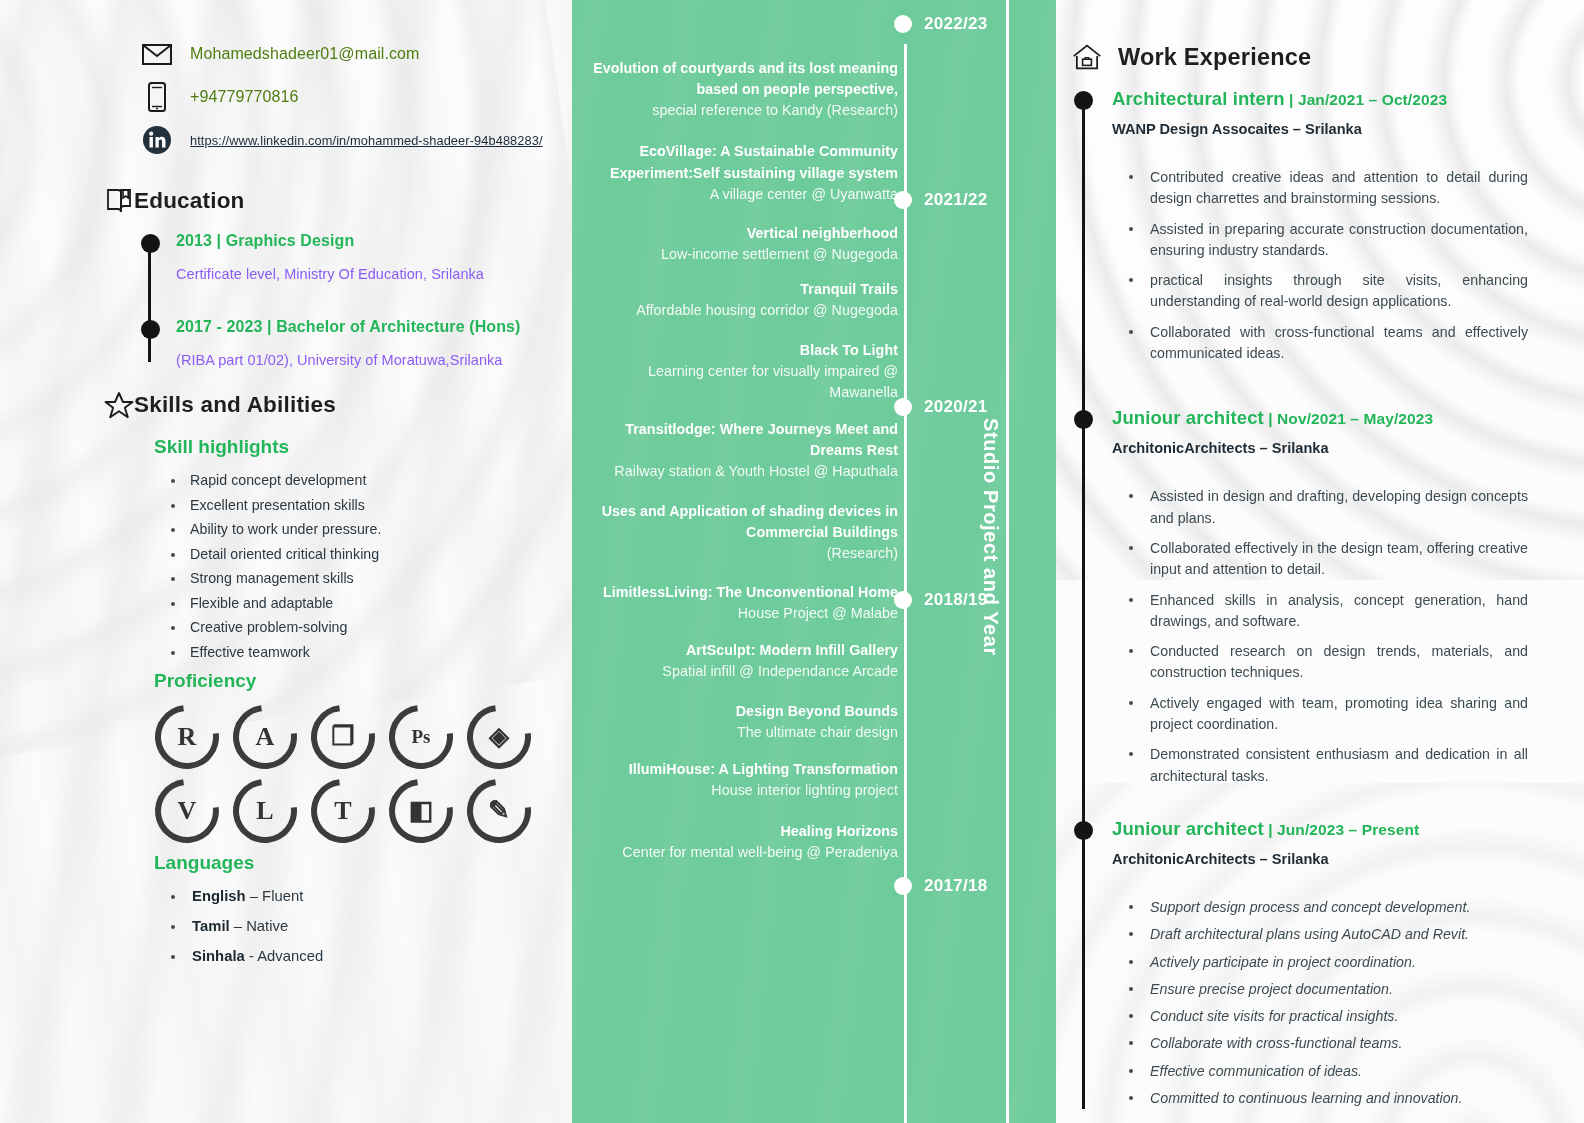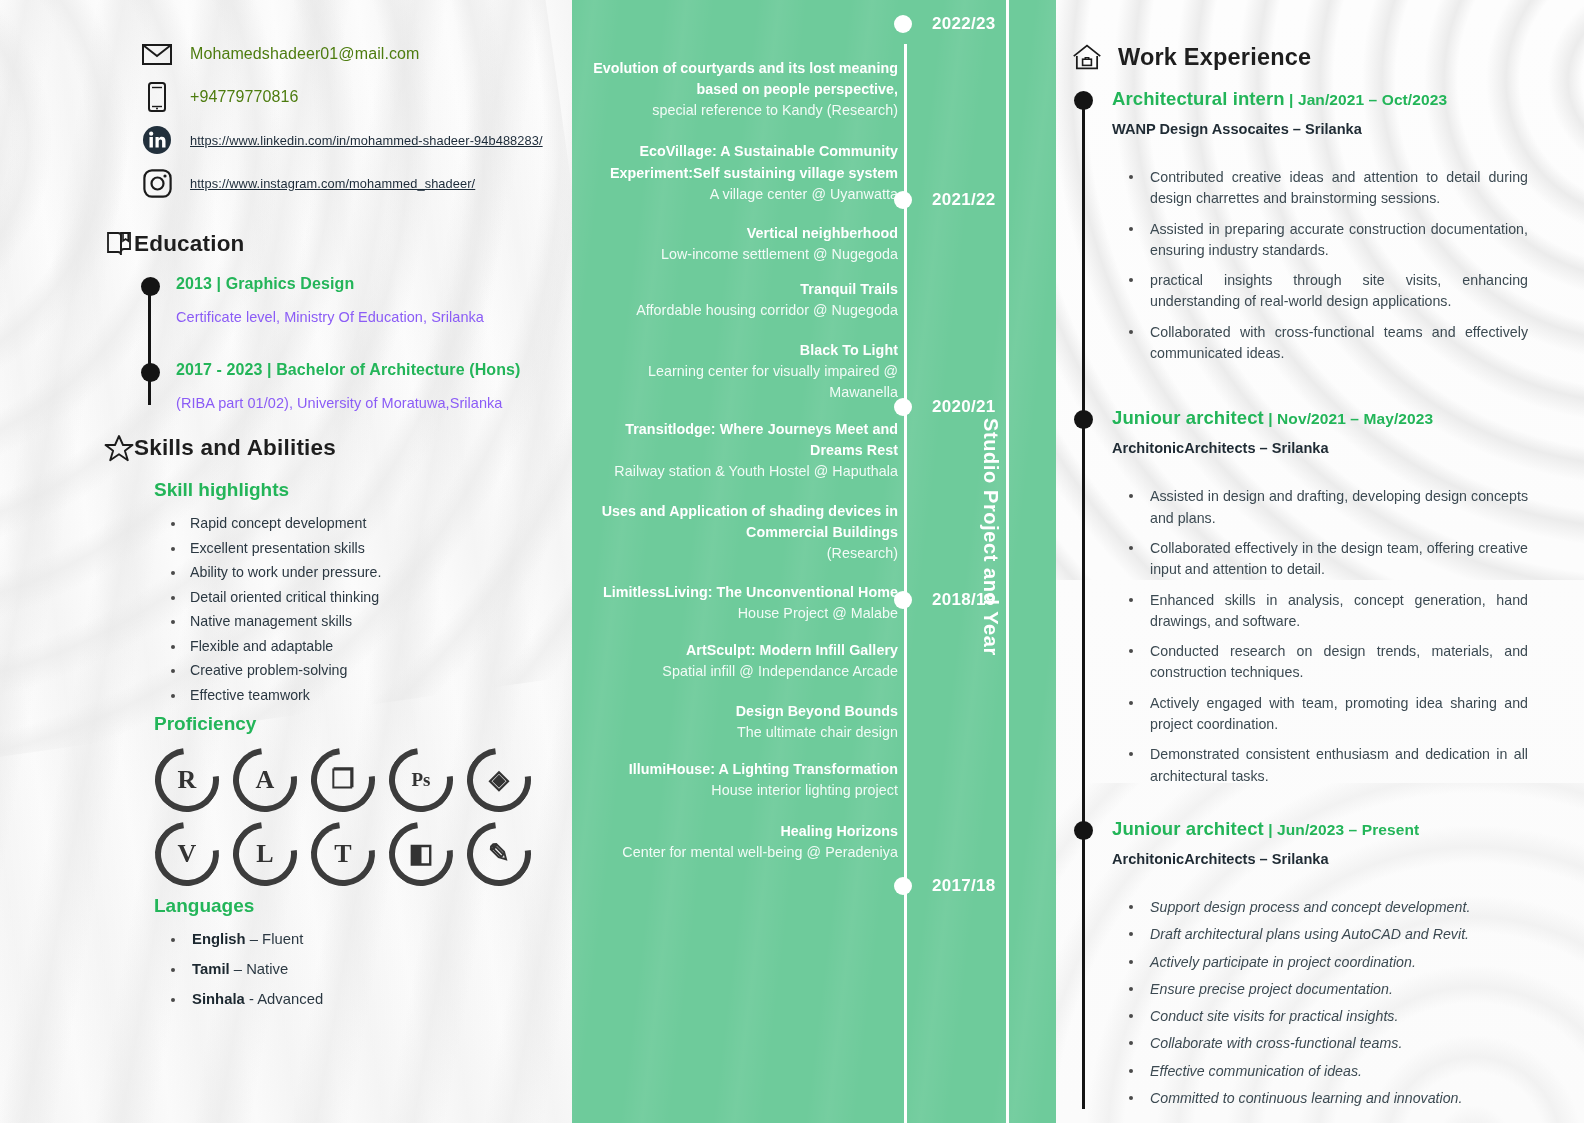--- a/index.html
+++ b/index.html
@@ -272,21 +272,21 @@
     font-size: 14.3px;
     color: #f2fbf6;
     line-height: 1.48;
     letter-spacing: .05px;
   }
   .year-tag {
     position: absolute;
     left: 322px;
     display: flex;
     align-items: center;
-    gap: 20px;
+    gap: 12px;
     white-space: nowrap;
   }
   .year-dot {
     width: 18px; height: 18px;
     border-radius: 50%;
     background: #ffffff;
   }
   .year-lbl {
     font-size: 17px;
     font-weight: bold;
@@ -402,30 +402,20 @@
           <svg width="30" height="30" viewBox="0 0 30 30">
               <circle cx="15" cy="15" r="14" fill="#22303c"></circle>
               <rect x="7.5" y="12" width="3.4" height="10.5" fill="#fff"></rect>
               <circle cx="9.2" cy="8.7" r="2.1" fill="#fff"></circle>
               <path d="M13.5 12 h3.2 v1.5 c.8-1.3 2-1.7 3.2-1.7 2.3 0 3.6 1.4 3.6 4.3 v6.4 h-3.4 v-5.7 c0-1.4-.5-2.2-1.7-2.2-1.1 0-1.7.7-1.7 2.2 v5.7 h-3.2 z" fill="#fff"></path>
             </svg>
         </span>
         <span class="contact-txt link">https://www.linkedin.com/in/mohammed-shadeer-94b488283/</span>
       </div>
 
-      <div class="contact-row">
-        <span class="contact-ico">
-          <svg width="29" height="29" viewBox="0 0 29 29">
-              <rect x="1.4" y="1.4" width="26.2" height="26.2" rx="7.5" fill="none" stroke="#1b1b1b" stroke-width="2.2"></rect>
-              <circle cx="14.5" cy="14.5" r="6" fill="none" stroke="#1b1b1b" stroke-width="2.2"></circle>
-              <circle cx="22" cy="7" r="1.6" fill="#1b1b1b"></circle>
-            </svg>
-        </span>
-        <span class="contact-txt link">https://www.instagram.com/mohammed_shadeer/</span>
-      </div>
     </div>
 
     <div class="sec-head">
       <span class="sh-ico">
         <svg width="28" height="28" viewBox="0 0 28 28">
             <path d="M3 3 h10 a3 3 0 0 1 3 3 v19 a3 3 0 0 0 -3 -3 h-10 z" fill="none" stroke="#1b1b1b" stroke-width="1.8"></path>
             <path d="M25 3 h-9 v19 a3 3 0 0 1 3 -3 h6 z" fill="none" stroke="#1b1b1b" stroke-width="1.8"></path>
             <path d="M18 3 v8 l2.6 -2 l2.6 2 v-8" fill="none" stroke="#1b1b1b" stroke-width="1.6"></path>
           </svg>
       </span>
@@ -456,21 +446,21 @@
       </span>
       <span class="sh-txt">Skills and Abilities</span>
     </div>
 
     <div class="green-sub">Skill highlights</div>
     <ul class="dotlist" id="skill-list">
         <li>Rapid concept development</li>
         <li>Excellent presentation skills</li>
         <li>Ability to work under pressure.</li>
         <li>Detail oriented critical thinking</li>
-        <li>Native management skills</li>
+        <li>Strong management skills</li>
         <li>Flexible and adaptable</li>
         <li>Creative problem-solving</li>
         <li>Effective teamwork</li>
       </ul>
 
     <div class="green-sub" style="margin-bottom:4px;">Proficiency</div>
     <div class="prof-grid" id="prof-grid">
         <div class="prof-cell">
           <div class="prof-ring">
             <span class="prof-glyph">R</span>

